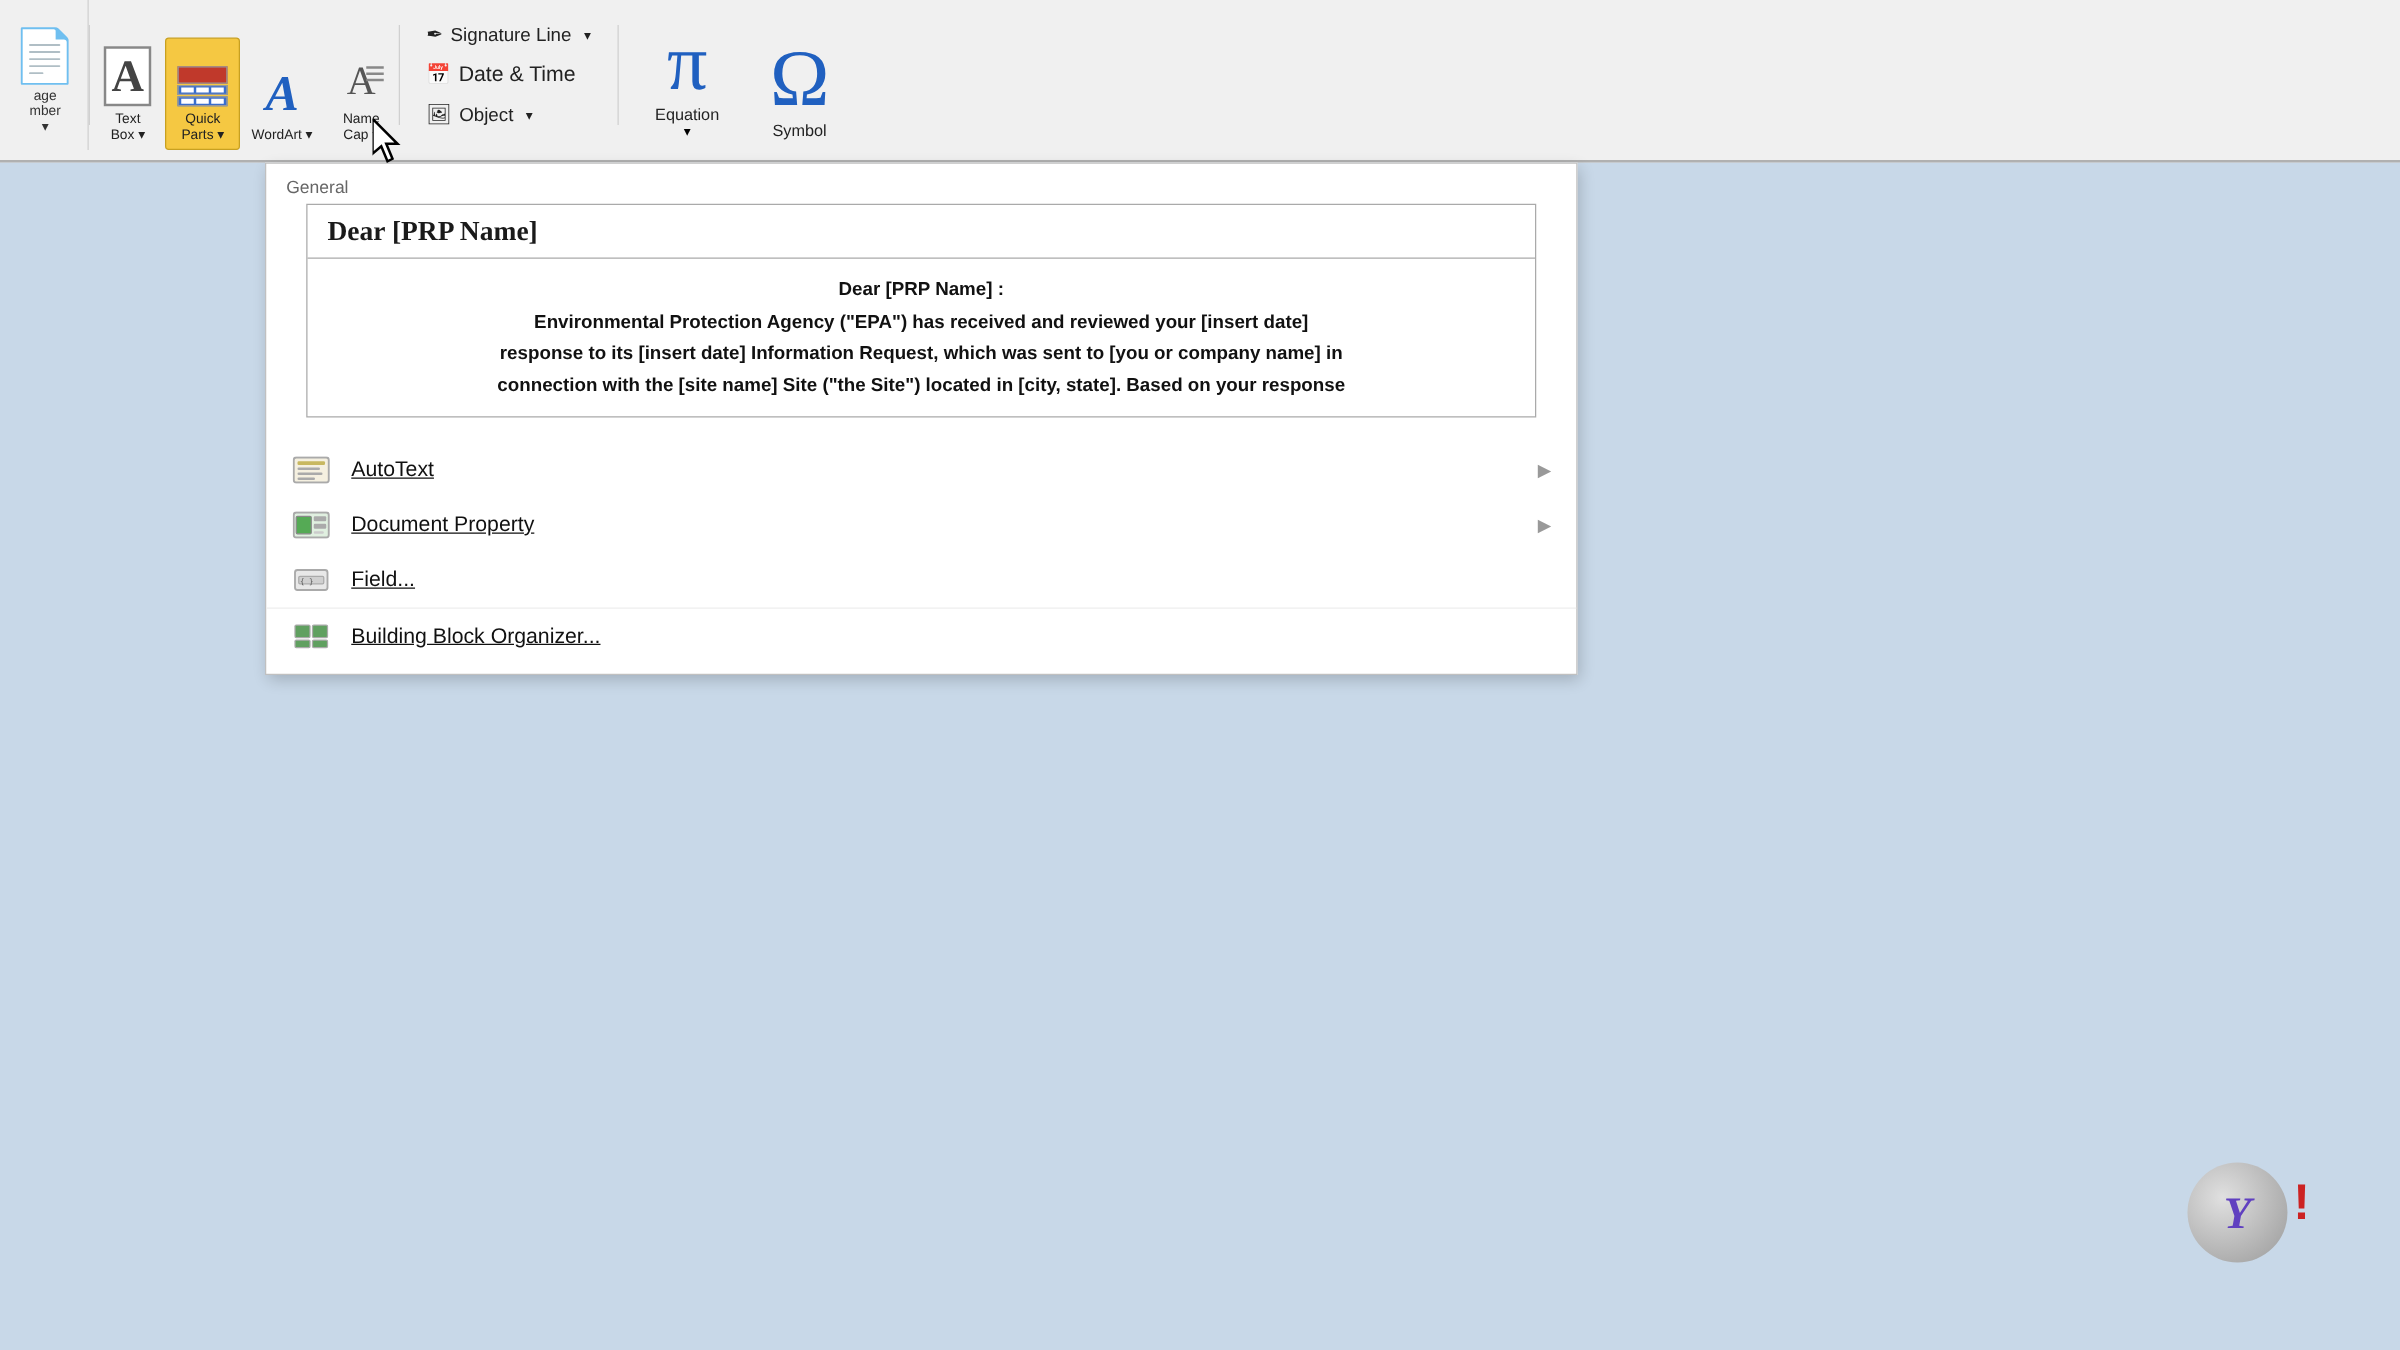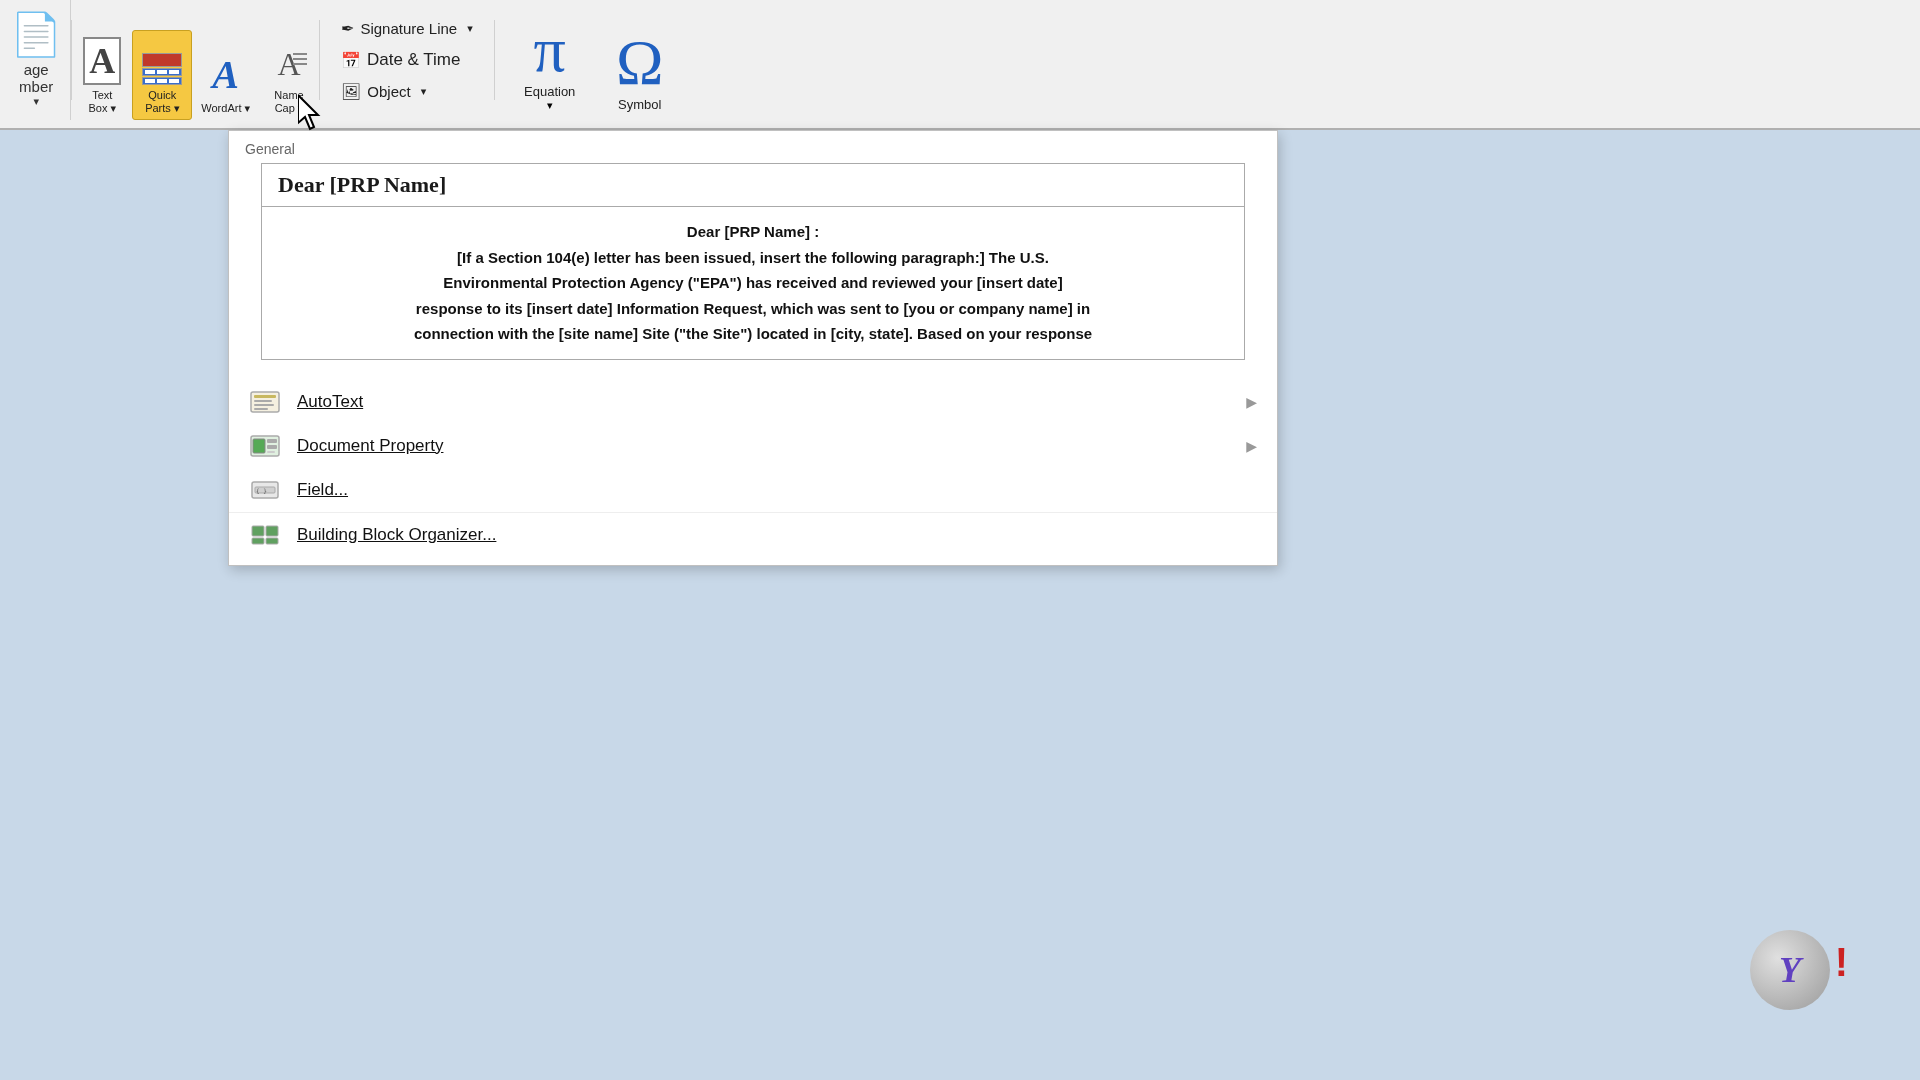--- a/index.html
+++ b/index.html
@@ -185,21 +185,21 @@
     .symbol-label {
       font-size: 13px;
       color: #222;
       margin-top: 2px;
     }
 
     
     .dropdown-panel {
       position: absolute;
       top: 130px;
-      left: 228px;
+      left: 212px;
       width: 1050px;
       background: white;
       border: 1px solid #c0c0c0;
       box-shadow: 2px 4px 12px rgba(0,0,0,0.2);
       z-index: 50;
     }
 
     .dropdown-section-label {
       font-size: 14px;
       color: #666;
@@ -286,21 +286,21 @@
       flex-direction: column;
       justify-content: flex-end;
       padding-bottom: 8px;
       padding-left: 10px;
       padding-right: 8px;
       height: 100%;
       border-right: 1px solid #d0d0d0;
     }
 
     .partial-label {
-      font-size: 15px;
+      font-size: 11px;
       color: #333;
       text-align: center;
     }
 
     .ribbon-separator {
       width: 1px;
       height: 80px;
       background: #d0d0d0;
       align-self: center;
     }
@@ -462,21 +462,20 @@
 </div>
 
 <div class="dropdown-panel">
 
   <div class="dropdown-section-label">General</div>
 
   <div class="quick-part-entry">
     <div class="qp-entry-title">Dear [PRP Name]</div>
     <div class="qp-entry-preview">
       <p>Dear [PRP Name] :</p>
-      <p>  [If a Section 104(e) letter has been issued, insert the following paragraph:]  The U.S.</p>
       <p>Environmental Protection Agency ("EPA") has received and reviewed your [insert date]</p>
       <p>response to its [insert date] Information Request, which was sent to [you or company name] in</p>
       <p>connection with the [site name] Site ("the Site") located in [city, state].  Based on your response</p>
     </div>
   </div>
 
   <div class="dropdown-menu-items">
 
     <div class="dropdown-menu-item">
       <div class="menu-item-icon">

